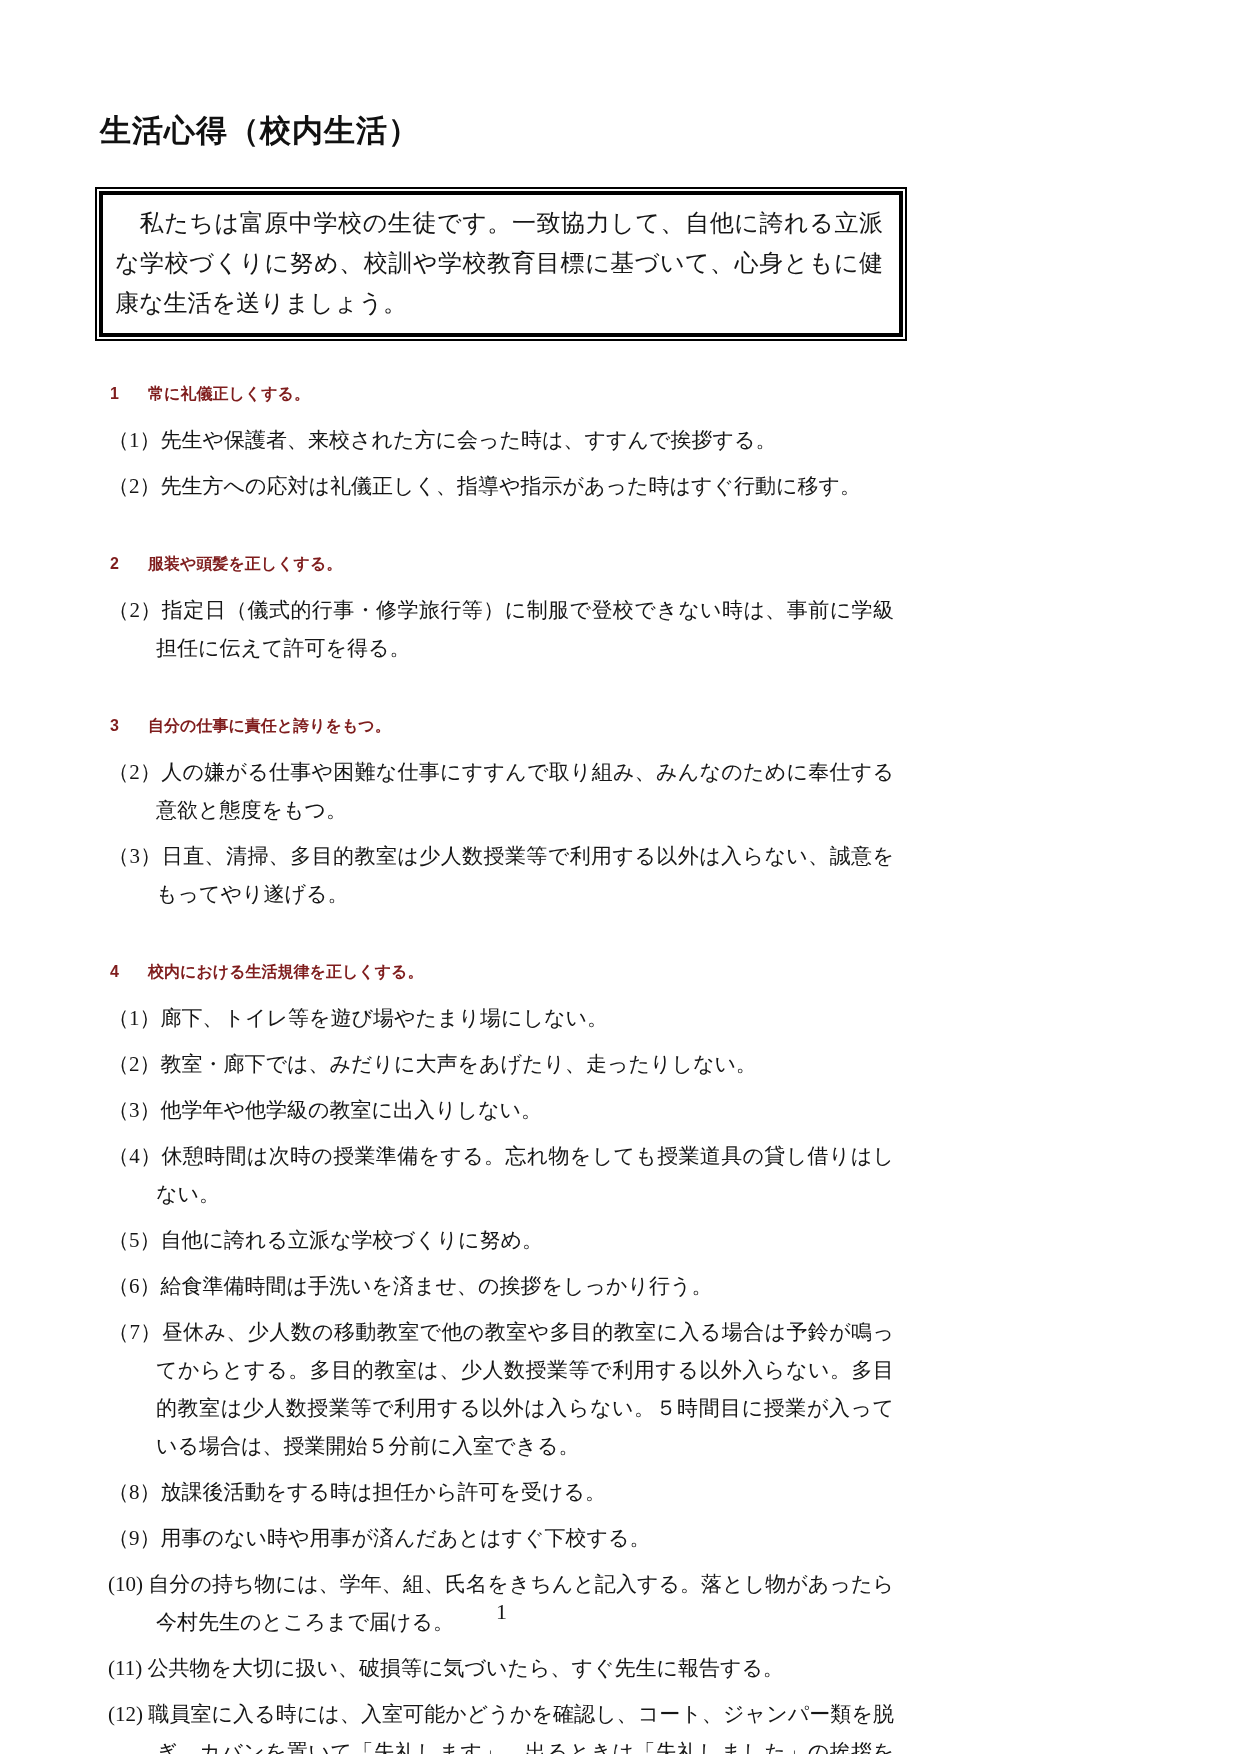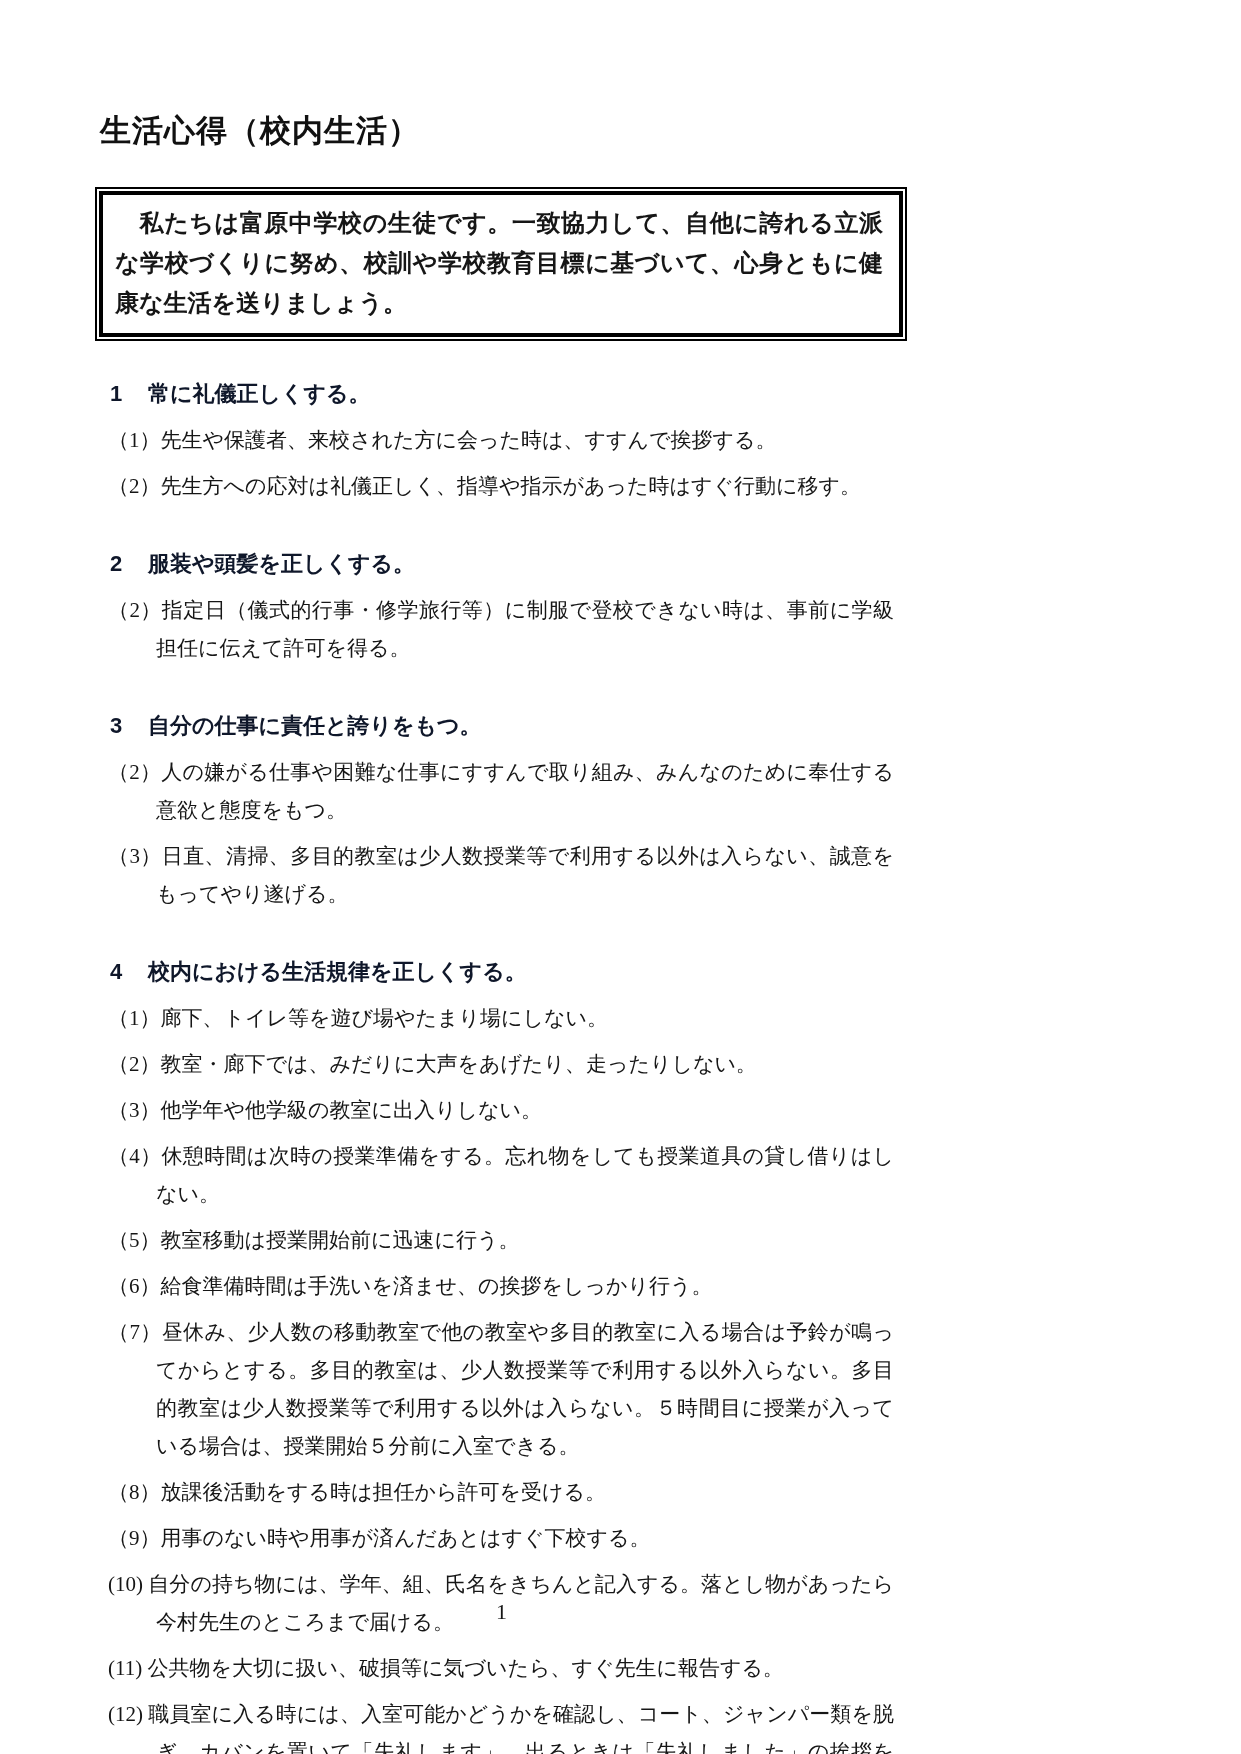--- a/index.html
+++ b/index.html
@@ -28,43 +28,42 @@
   
   .notice-box {
     margin: 36px -5px 0 -5px;
     border: 2px solid #000;
     padding: 2px;
     background: #fff;
   }
   .notice-inner {
     border: 4px solid #000;
     padding: 8px 16px 10px 12px;
-    font-weight: bold;
   }
   .notice-text {
     margin: 0;
     font-family: "Liberation Serif", "DejaVu Serif", serif;
     font-size: 24px;
     line-height: 40px;
     text-align: justify;
     color: #161616;
   }
 
   .sections { margin: 0; }
   .section { margin-top: 40px; }
   .section:first-child { margin-top: 34px; }
 
   .section-heading {
     margin: 0;
     padding-left: 10px;
     font-family: "Liberation Sans", "DejaVu Sans", sans-serif;
     font-weight: bold;
-    font-size: 22px;
+    font-size: 16px;
     line-height: 38px;
-    color: #0f172a;
+    color: #7f1d1d;
   }
   .section-heading .num {
     display: inline-block;
     min-width: 38px;
   }
 
   .section-items { margin: 0; }
   .rule-item {
     margin: 8px;
     font-family: "Liberation Serif", "DejaVu Serif", serif;
@@ -142,21 +141,21 @@
     </h2>
     <div class="section-items">
   <p class="rule-item"><span class="marker">（1）</span><span class="itext">廊下、トイレ等を遊び場やたまり場にしない。</span></p>
 
   <p class="rule-item"><span class="marker">（2）</span><span class="itext">教室・廊下では、みだりに大声をあげたり、走ったりしない。</span></p>
 
   <p class="rule-item"><span class="marker">（3）</span><span class="itext">他学年や他学級の教室に出入りしない。</span></p>
 
   <p class="rule-item"><span class="marker">（4）</span><span class="itext">休憩時間は次時の授業準備をする。忘れ物をしても授業道具の貸し借りはしない。</span></p>
 
-  <p class="rule-item"><span class="marker">（5）</span><span class="itext">教室移動は授業開始前に迅速に行う。</span></p>
+  <p class="rule-item"><span class="marker">（5）</span><span class="itext">自他に誇れる立派な学校づくりに努め。</span></p>
 
   <p class="rule-item"><span class="marker">（6）</span><span class="itext">給食準備時間は手洗いを済ませ、の挨拶をしっかり行う。</span></p>
 
   <p class="rule-item"><span class="marker">（7）</span><span class="itext">昼休み、少人数の移動教室で他の教室や多目的教室に入る場合は予鈴が鳴ってからとする。多目的教室は、少人数授業等で利用する以外入らない。多目的教室は少人数授業等で利用する以外は入らない。５時間目に授業が入っている場合は、授業開始５分前に入室できる。</span></p>
 
   <p class="rule-item"><span class="marker">（8）</span><span class="itext">放課後活動をする時は担任から許可を受ける。</span></p>
 
   <p class="rule-item"><span class="marker">（9）</span><span class="itext">用事のない時や用事が済んだあとはすぐ下校する。</span></p>
 
   <p class="rule-item"><span class="marker">(10)</span><span class="itext"> 自分の持ち物には、学年、組、氏名をきちんと記入する。落とし物があったら今村先生のところまで届ける。</span></p>

